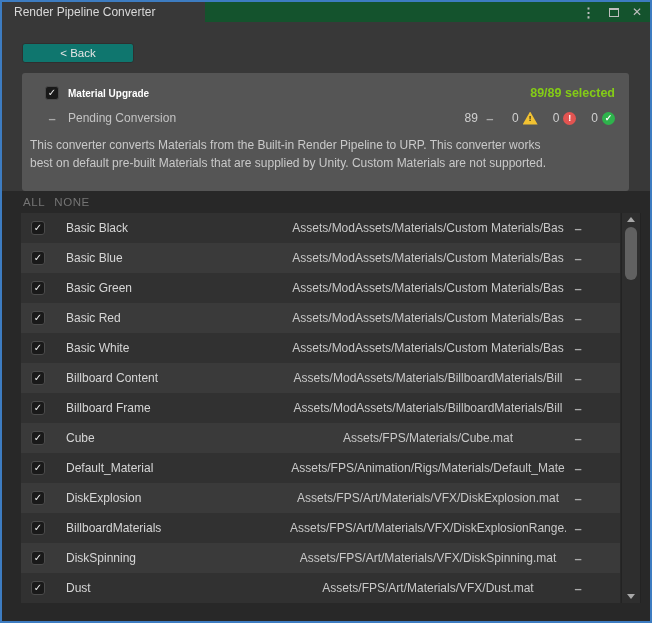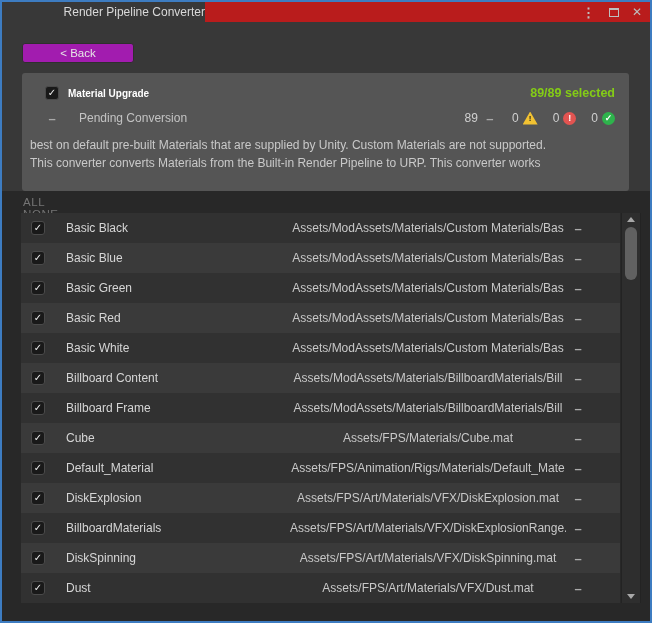--- a/index.html
+++ b/index.html
@@ -3,45 +3,45 @@
 <meta charset="utf-8">
 <style>
   html,body{margin:0;padding:0;background:#222;}
   *{box-sizing:border-box;}
   #window{
     position:relative;width:652px;height:623px;
     border:2px solid #3D7CC1;background:#383838;
     font-family:"Liberation Sans",sans-serif;overflow:hidden;
   }
   
-  .titlebar{position:relative;height:20px;background:#b91c1c;text-align:right;}
+  .titlebar{position:relative;height:20px;background:#14532d;}
   .tab{
     position:absolute;left:0;top:0;width:203px;height:20px;background:#383838;
     color:#D9D9D9;font-size:12px;line-height:20px;padding-left:12px;
   }
   .win-controls{position:absolute;right:8px;top:0;height:20px;display:flex;align-items:center;gap:13px;color:#BEBEBE;}
   .wc{cursor:default;display:inline-flex;align-items:center;justify-content:center;}
   .wc.menu{font-size:13px;font-weight:700;letter-spacing:1px;}
   .maxbox{display:inline-block;width:10px;height:9px;border:1px solid #BEBEBE;border-top:2px solid #BEBEBE;}
   .wc.close{font-size:12px;}
   
   .toolbar{position:relative;height:51px;background:#383838;}
   .back-btn{
     position:absolute;left:20px;top:21px;width:112px;height:20px;
-    background:#a21caf;border:1px solid #2F2F2F;border-radius:3px;
+    background:#0f766e;border:1px solid #2F2F2F;border-radius:3px;
     color:#E6E6E6;font-size:11.5px;font-family:inherit;padding:0;line-height:18px;
   }
   
   .panel{position:absolute;left:20px;top:71px;width:607px;height:118px;background:#555555;border-radius:3px;}
   .panel-row1{display:flex;align-items:center;padding:13px 14px 0 23px;}
   .conv-title{margin-left:9px;font-weight:700;font-size:10px;color:#FFFFFF;}
   .selected{margin-left:auto;font-weight:700;font-size:12.5px;color:#84cc16;}
   .panel-row2{display:flex;align-items:center;padding:11px 14px 0 23px;}
   .dash-ic{width:14px;text-align:center;color:#A9A9A9;font-weight:700;font-size:13px;line-height:13px;}
-  .pending-label{margin-left:20px;font-size:12px;color:#C3C3C3;}
+  .pending-label{margin-left:9px;font-size:12px;color:#C3C3C3;}
   .counts{margin-left:auto;display:flex;align-items:center;font-size:12px;color:#D0D0D0;}
   .counts .gap-sm{margin-left:5px;}
   .counts .gap-lg{margin-left:15px;}
   .desc{
     padding:11px 10px 0 8px;font-size:12px;color:#C9C9C9;line-height:1.5;
     white-space:nowrap;overflow:hidden;
   }
   
   .checkbox{
     width:14px;height:14px;flex:none;background:#191919;border:1px solid #4A4A4A;border-radius:3px;
@@ -56,22 +56,22 @@
   .icon-err{position:relative;display:inline-block;width:13px;height:13px;margin-left:4px;
     background:#E25451;border-radius:50%;}
   .icon-err::after{content:"!";position:absolute;left:0;right:0;top:1px;text-align:center;
     font-size:9px;font-weight:700;color:#FFF;}
   .icon-ok{position:relative;display:inline-block;width:13px;height:13px;margin-left:4px;
     background:#2EB34C;border-radius:50%;}
   .icon-ok::after{content:"✓";position:absolute;left:0;right:0;top:1px;text-align:center;
     font-size:9px;font-weight:700;color:#FFF;}
   
   .list-section{position:absolute;left:0;right:0;top:189px;bottom:0;background:#282828;}
-  .list-header{position:absolute;left:21px;top:5px;display:flex;
-    font-size:11.5px;letter-spacing:.6px;color:#747474;cursor:default;flex-direction:column;}
+  .list-header{position:absolute;left:21px;top:5px;display:flex;gap:9px;
+    font-size:11.5px;letter-spacing:.6px;color:#747474;cursor:default;}
   .rows{position:absolute;left:19px;top:22px;width:599px;}
   .row{height:30px;display:flex;align-items:center;background:#313131;cursor:default;}
   .row.alt{background:#3A3A3A;}
   .row .checkbox{margin-left:10px;}
   .row-name{margin-left:21px;width:224px;font-size:12px;color:#D6D6D6;white-space:nowrap;overflow:hidden;}
   .row-path{flex:1;font-size:12px;color:#C8C8C8;white-space:nowrap;overflow:hidden;text-align:center;}
   .row-dash{width:24px;margin-right:30px;text-align:center;color:#ABABAB;font-weight:700;font-size:13px;}
   
   .scrollbar{position:absolute;right:9px;top:22px;width:20px;height:390px;
     background:#2E2E2E;border-left:1px solid #232323;border-right:1px solid #232323;}
@@ -119,22 +119,22 @@
         <span class="dash-ic gap-sm">–</span>
         <span class="gap-lg">0</span>
         <span class="icon-warn"></span>
         <span class="gap-lg">0</span>
         <span class="icon-err"></span>
         <span class="gap-lg">0</span>
         <span class="icon-ok"></span>
       </span>
     </div>
     <div class="desc">
+      <div>This converter converts Materials from the Built-in Render Pipeline to URP. This converter works</div>
       <div>best on default pre-built Materials that are supplied by Unity. Custom Materials are not supported.</div>
-      <div>This converter converts Materials from the Built-in Render Pipeline to URP. This converter works</div>
     </div>
   </div>
 
   <div class="list-section">
     <div class="list-header">
       <span>ALL</span>
       <span>NONE</span>
     </div>
     <div class="rows">
   <div class="row">

